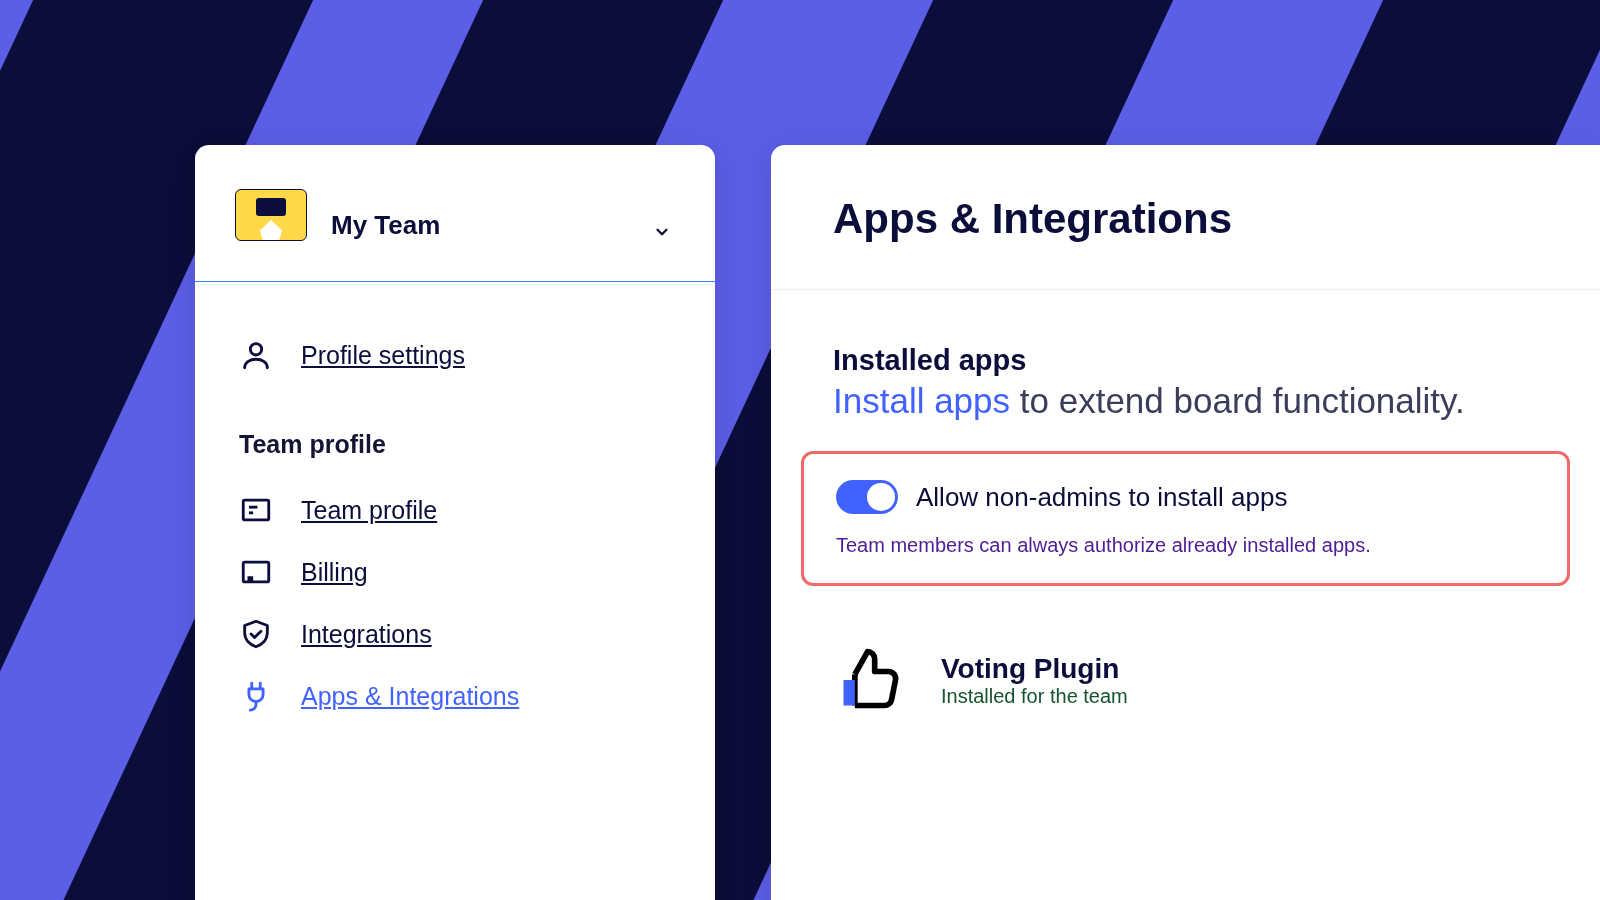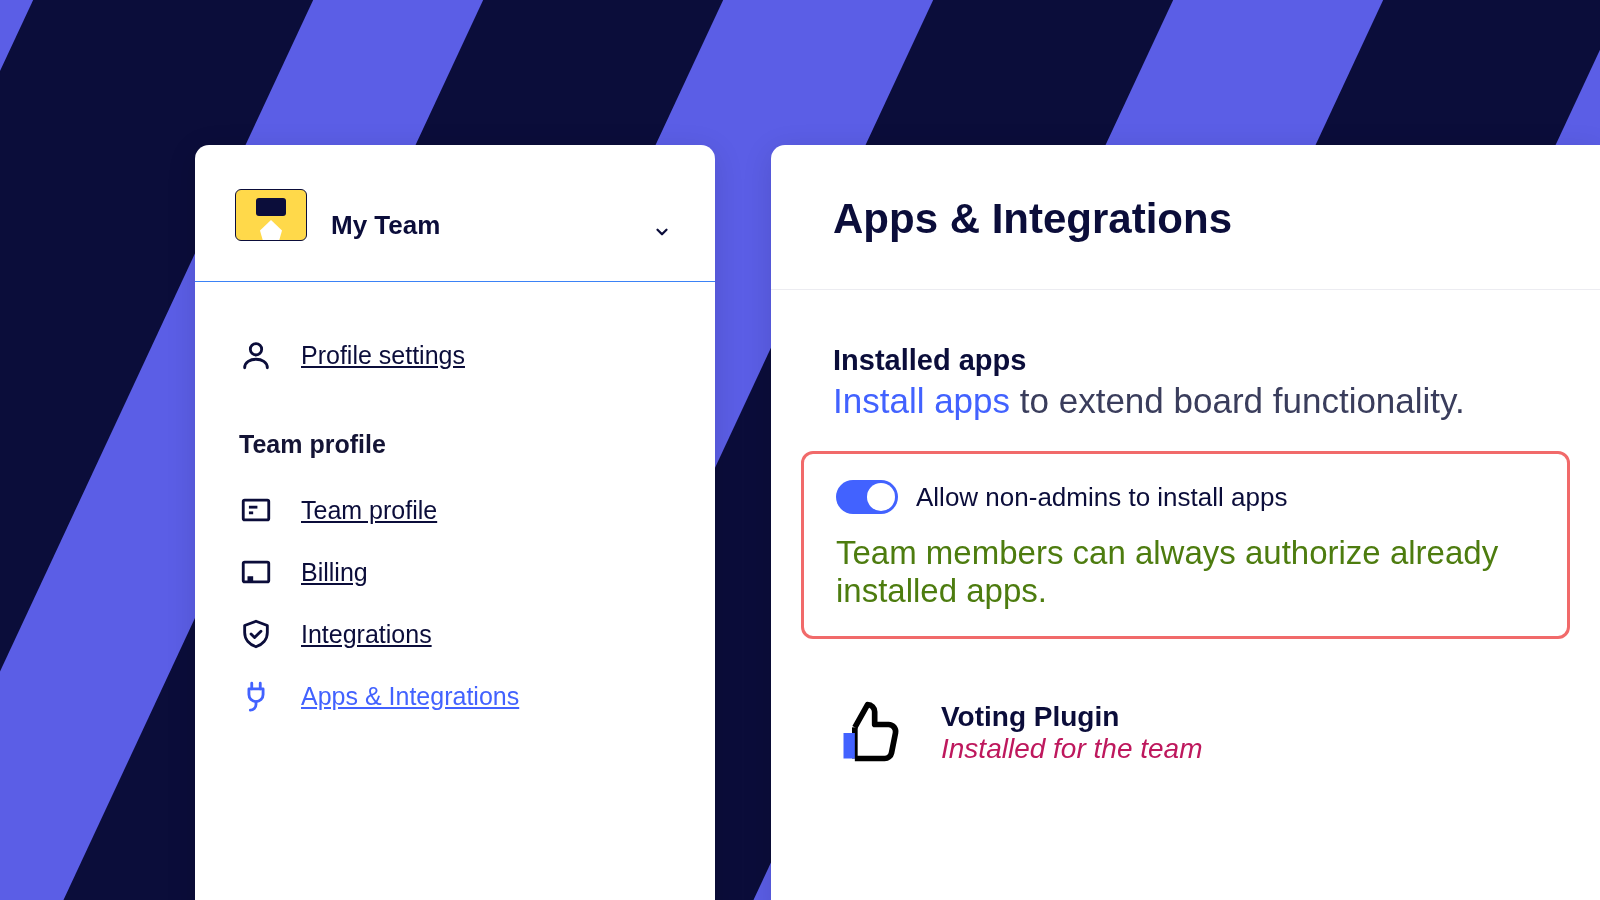--- a/index.html
+++ b/index.html
@@ -198,45 +198,44 @@
     width: 28px;
     height: 28px;
     background: #fff;
     border-radius: 50%;
   }
   .toggle-label {
     font-size: 26px;
     color: #0b0d3a;
   }
   .toggle-desc {
-    font-size: 33px;
-    color: #4d7c0f;
+    font-size: 20px;
+    color: #4c1d95;
   }
 
   .app-row {
     display: flex;
     align-items: center;
     gap: 36px;
   }
   .app-icon-wrap {
     width: 72px;
     height: 72px;
     display: flex;
     align-items: center;
     justify-content: center;
   }
   .app-name {
     font-size: 28px;
     font-weight: 600;
     color: #0b0d3a;
   }
   .app-status {
-    font-size: 28px;
-    color: #be185d;
-    font-style: italic;
+    font-size: 20px;
+    color: #14532d;
   }
 
   svg { display: block; }
 </style>
 </head>
 <body>
 
 <div class="stripe s1"></div>
 <div class="stripe s2"></div>
 <div class="stripe s3"></div>

